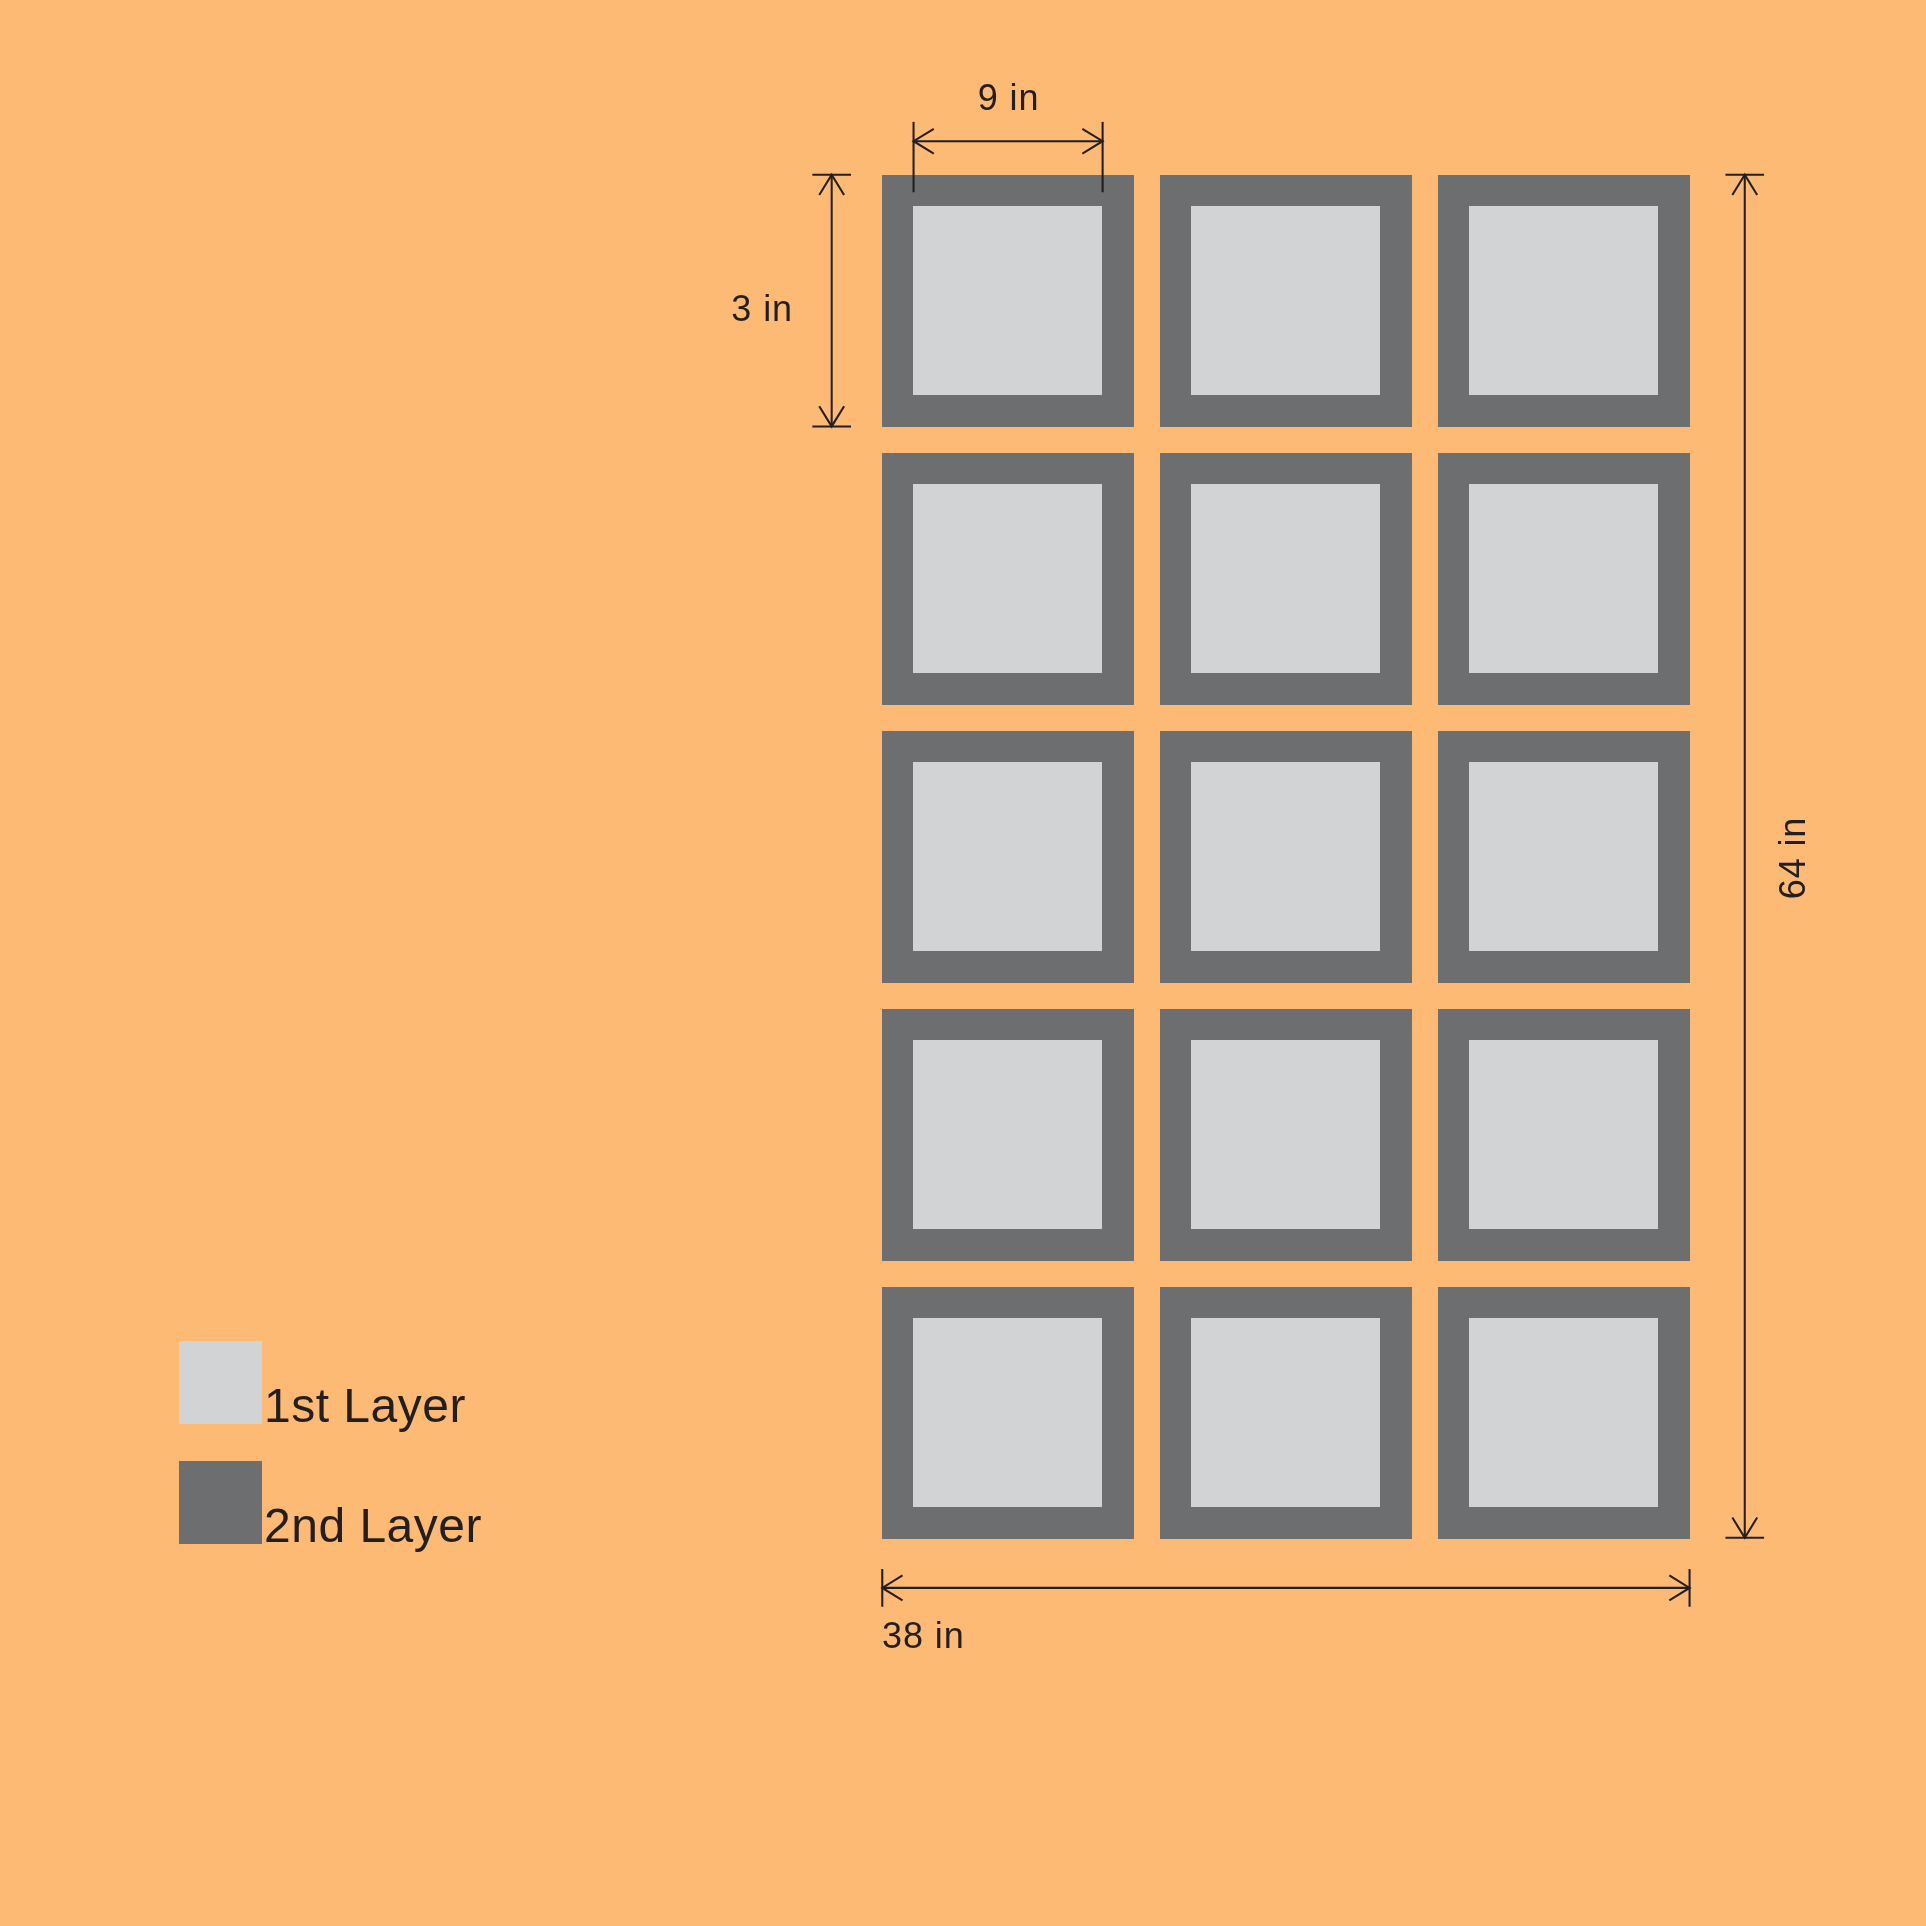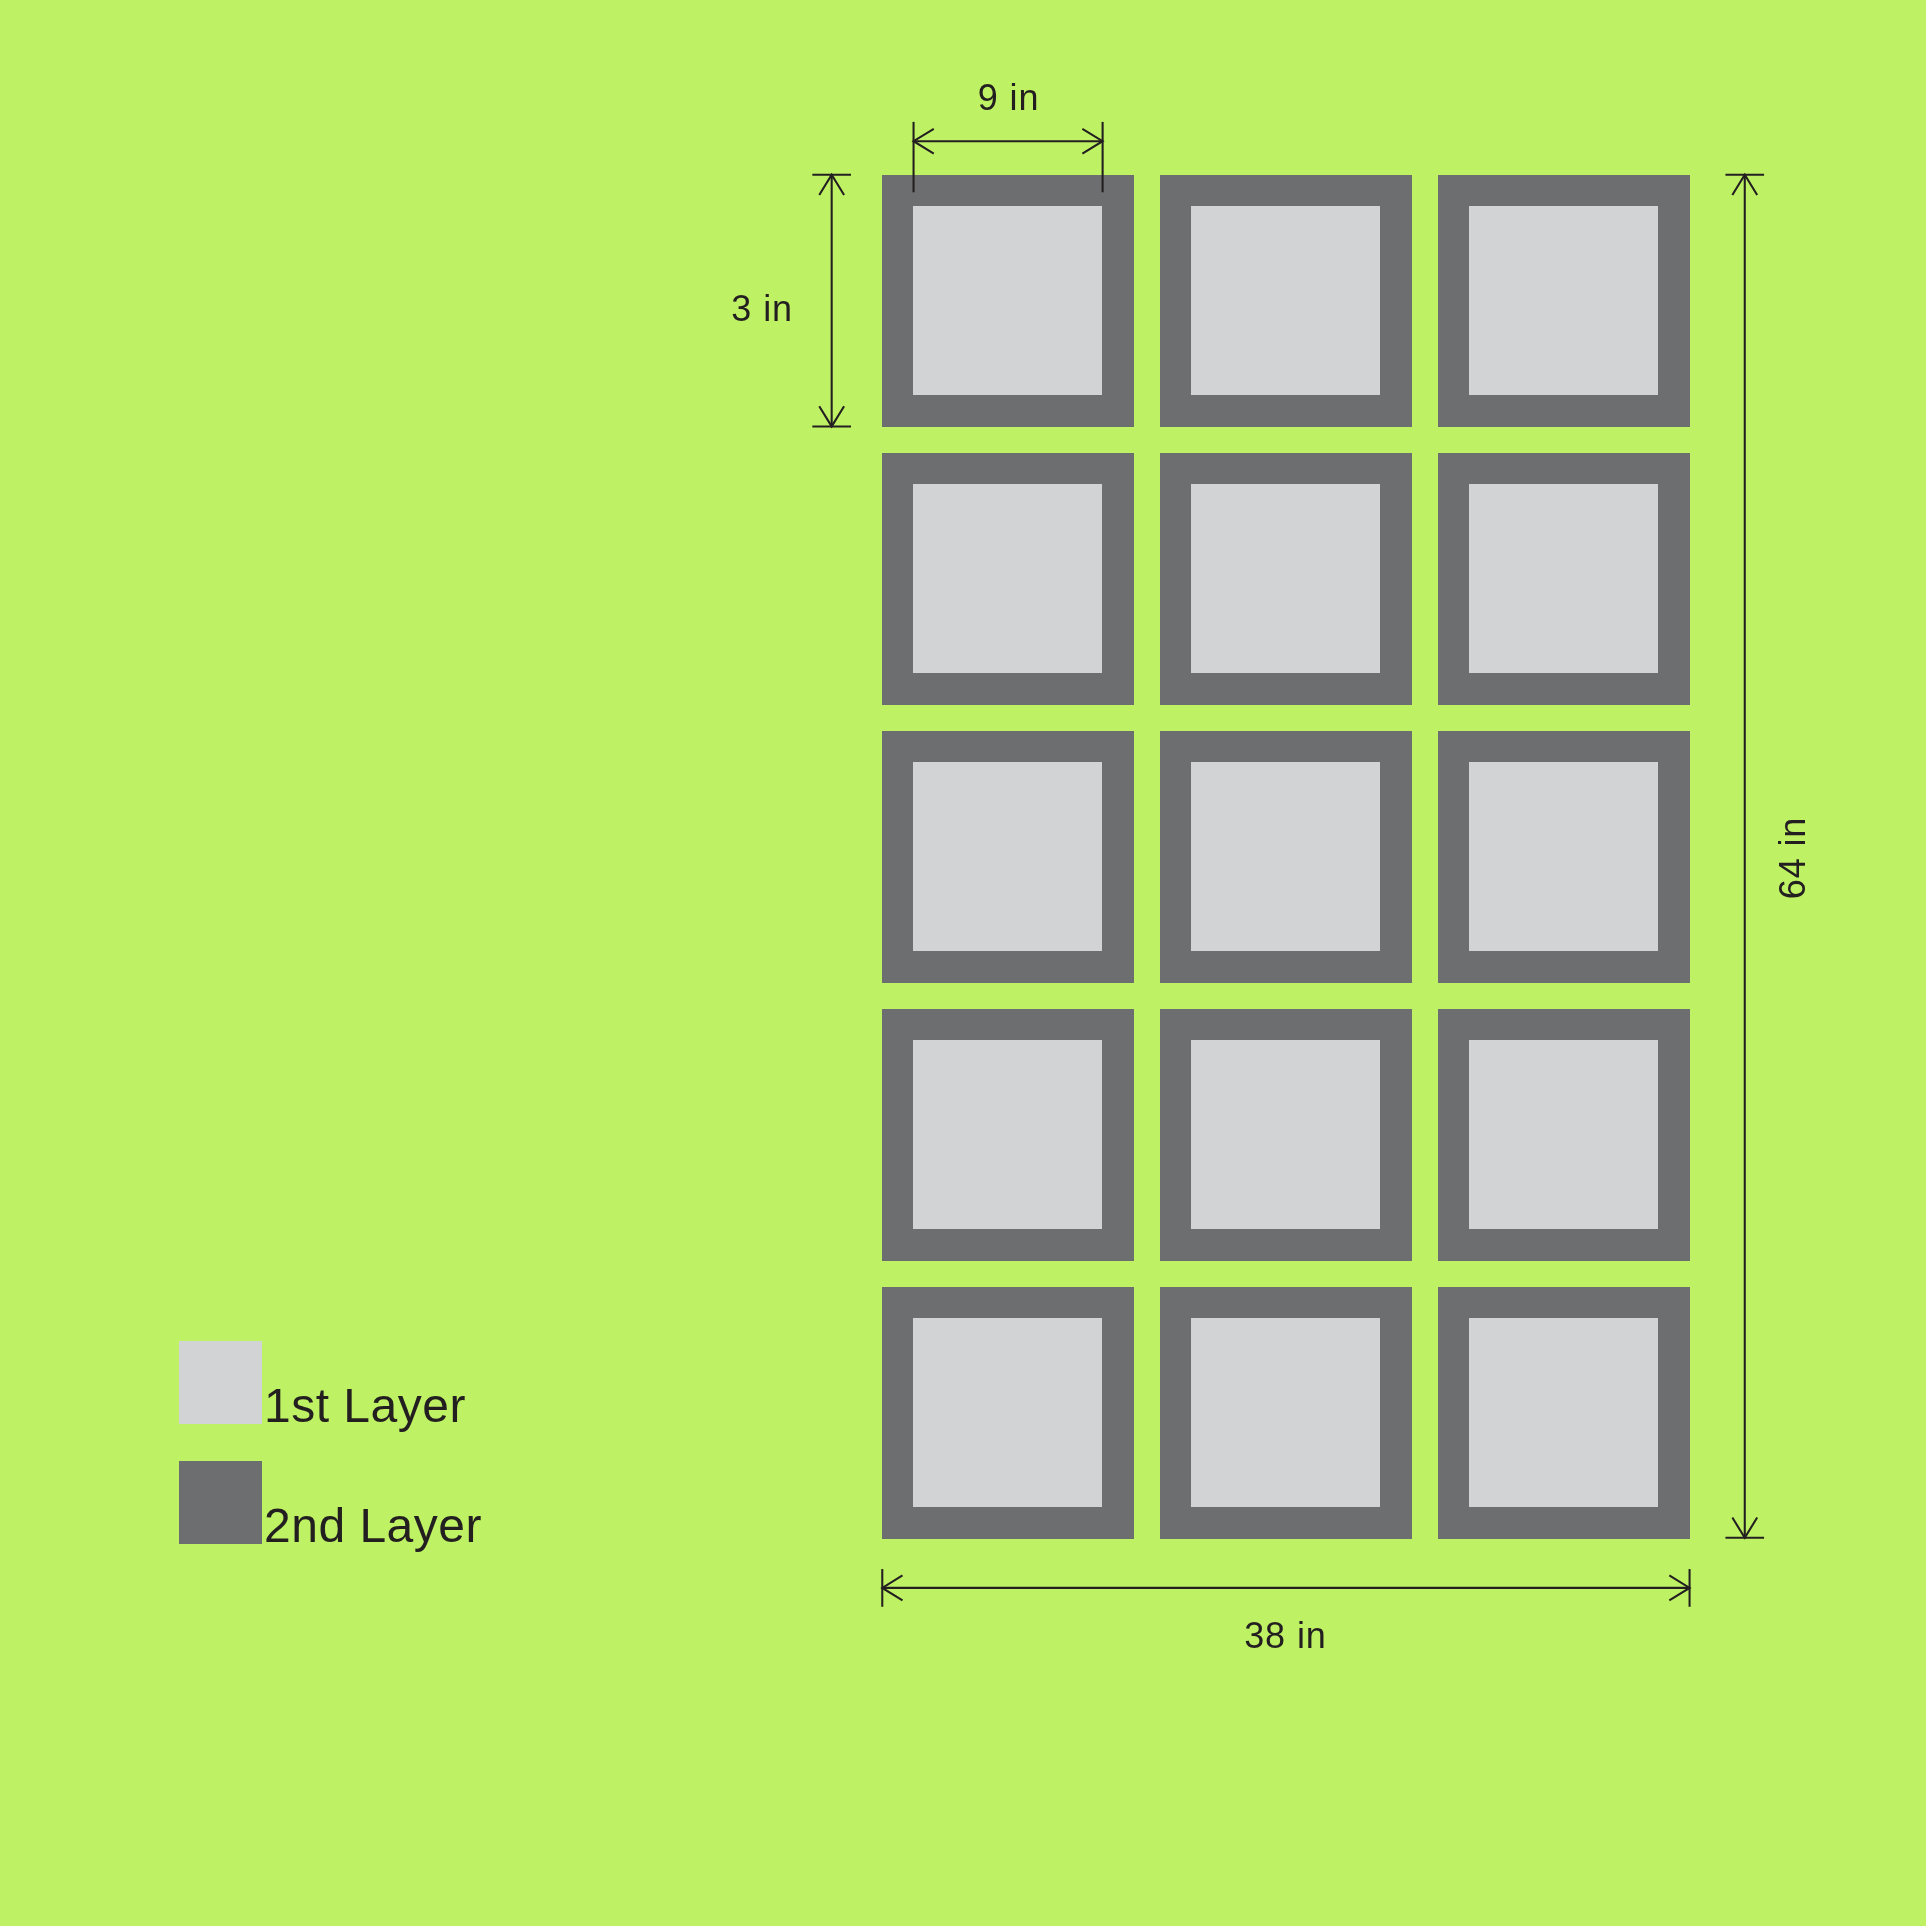--- a/index.html
+++ b/index.html
@@ -4,21 +4,21 @@
 <style>
   html, body {
     margin: 0;
     padding: 0;
     background: #ffffff;
   }
   .canvas {
     position: relative;
     width: 1926px;
     height: 1926px;
-    background: #bef264;
+    background: #fdba74;
     overflow: hidden;
     font-family: "Liberation Sans", sans-serif;
     color: #231f20;
   }
 
   
   .tile-grid {
     position: absolute;
     left: 882px;
     top: 175px;
@@ -64,21 +64,21 @@
     letter-spacing: 0.9px;
     white-space: nowrap;
     line-height: 42px;
   }
   .dim-label-9  { left: 914px; top: 77px; width: 189px; text-align: center; }
   .dim-label-12 { left: 609px; top: 288px; width: 184px; text-align: right; }
   .dim-label-64 {
     left: 1793px; top: 858px;
     transform: translate(-50%, -50%) rotate(-90deg);
   }
-  .dim-label-38 { left: 882px; top: 1615px; width: 807px; text-align: center; }
+  .dim-label-38 { left: 882px; top: 1615px; width: 807px; }
 
   
   .legend-swatch {
     position: absolute;
     left: 179px;
     width: 83px;
     height: 83px;
   }
   .legend-swatch-1 { top: 1341px; background: #d1d3d4; }
   .legend-swatch-2 { top: 1461px; background: #6d6e70; }

